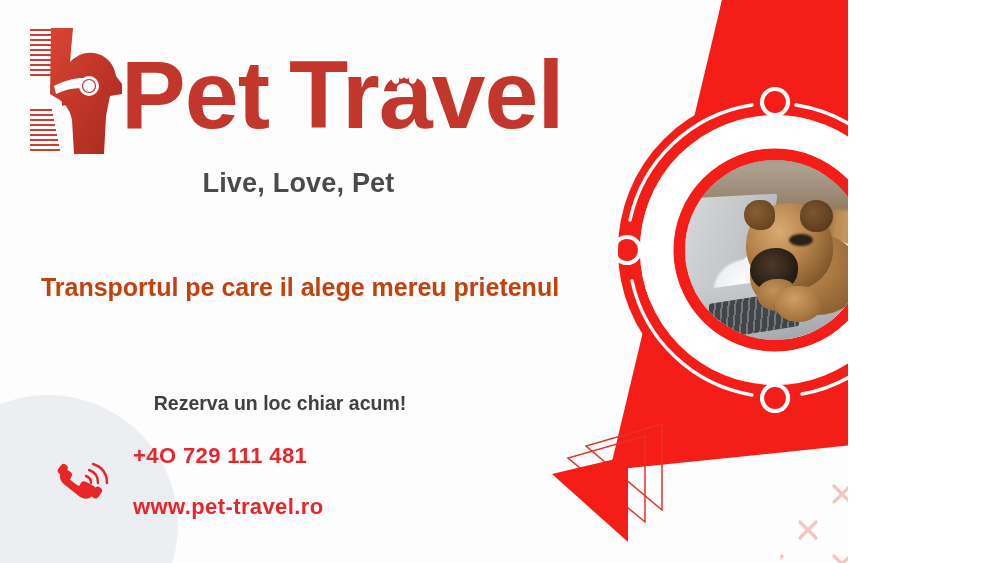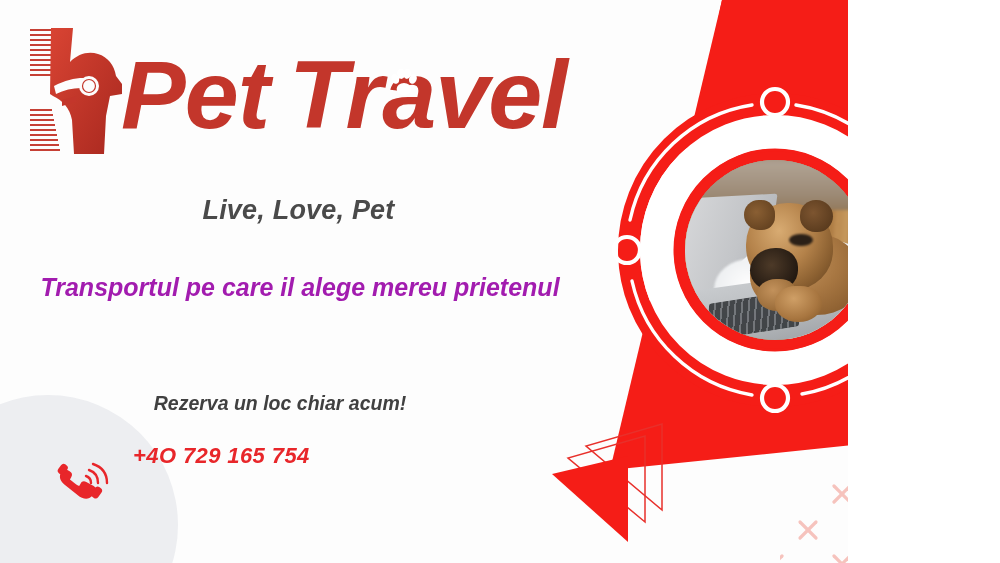--- a/index.html
+++ b/index.html
@@ -7,21 +7,20 @@
   body{
     background:#ffffff;
     font-family:"Liberation Sans", sans-serif;
   }
   #canvas{
     position:relative;
     width:848px;
     height:563px;
     overflow:hidden;
     background:#fdfdfd;
-    font-style:italic;
   }
 
   
   .red-blade{
     position:absolute;
     left:0; top:0;
     width:1000px; height:563px;
     pointer-events:none;
   }
 
@@ -58,34 +57,33 @@
   .tagline{
     position:absolute;
     left:26px;
     top:168px;
     width:545px;
     text-align:center;
     font-size:27px;
     font-weight:bold;
     color:#4a4a4a;
     letter-spacing:0.2px;
-    margin-top:27px;
   }
 
   
   .headline{
     position:absolute;
     left:20px;
     top:270px;
     width:560px;
     text-align:center;
     font-size:25px;
     line-height:1.36;
     font-weight:bold;
-    color:#a21caf;
+    color:#c2410c;
   }
 
   
   .cta-label{
     position:absolute;
     left:90px;
     top:392px;
     width:380px;
     text-align:center;
     font-size:19.5px;
@@ -373,21 +371,22 @@
       <rect x="10" y="9" width="11" height="7.6" rx="3.3" fill="#e8262a" transform="rotate(-38 15 12)"></rect>
       <rect x="36" y="40" width="12" height="8" rx="3.4" fill="#e8262a" transform="rotate(-38 42 44)"></rect>
     </g>
     <g fill="none" stroke="#e8262a" stroke-width="2.4" stroke-linecap="round">
       <path d="M37 18 C43 20 46 25 46 31"></path>
       <path d="M41 12 C50 15 55 22 55 31"></path>
       <path d="M34 24 C37 25 39 28 39 31"></path>
     </g>
   </svg>
 
-  <div class="phone-number">+4O 729 165 754</div>
+  <div class="phone-number">+4O 729 111 481</div>
+  <div class="website">www.pet-travel.ro</div>
 
   <div class="ring-group">
     <svg width="350" height="350" viewBox="0 0 350 350" xmlns="http://www.w3.org/2000/svg">
 
       <circle cx="175" cy="173" r="146" fill="none" stroke="#f51d17" stroke-width="22"></circle>
 
       <circle cx="175" cy="173" r="118" fill="none" stroke="#ffffff" stroke-width="34"></circle>
 
       <circle cx="175" cy="173" r="100" fill="none" stroke="#f51d17" stroke-width="3"></circle>
 

